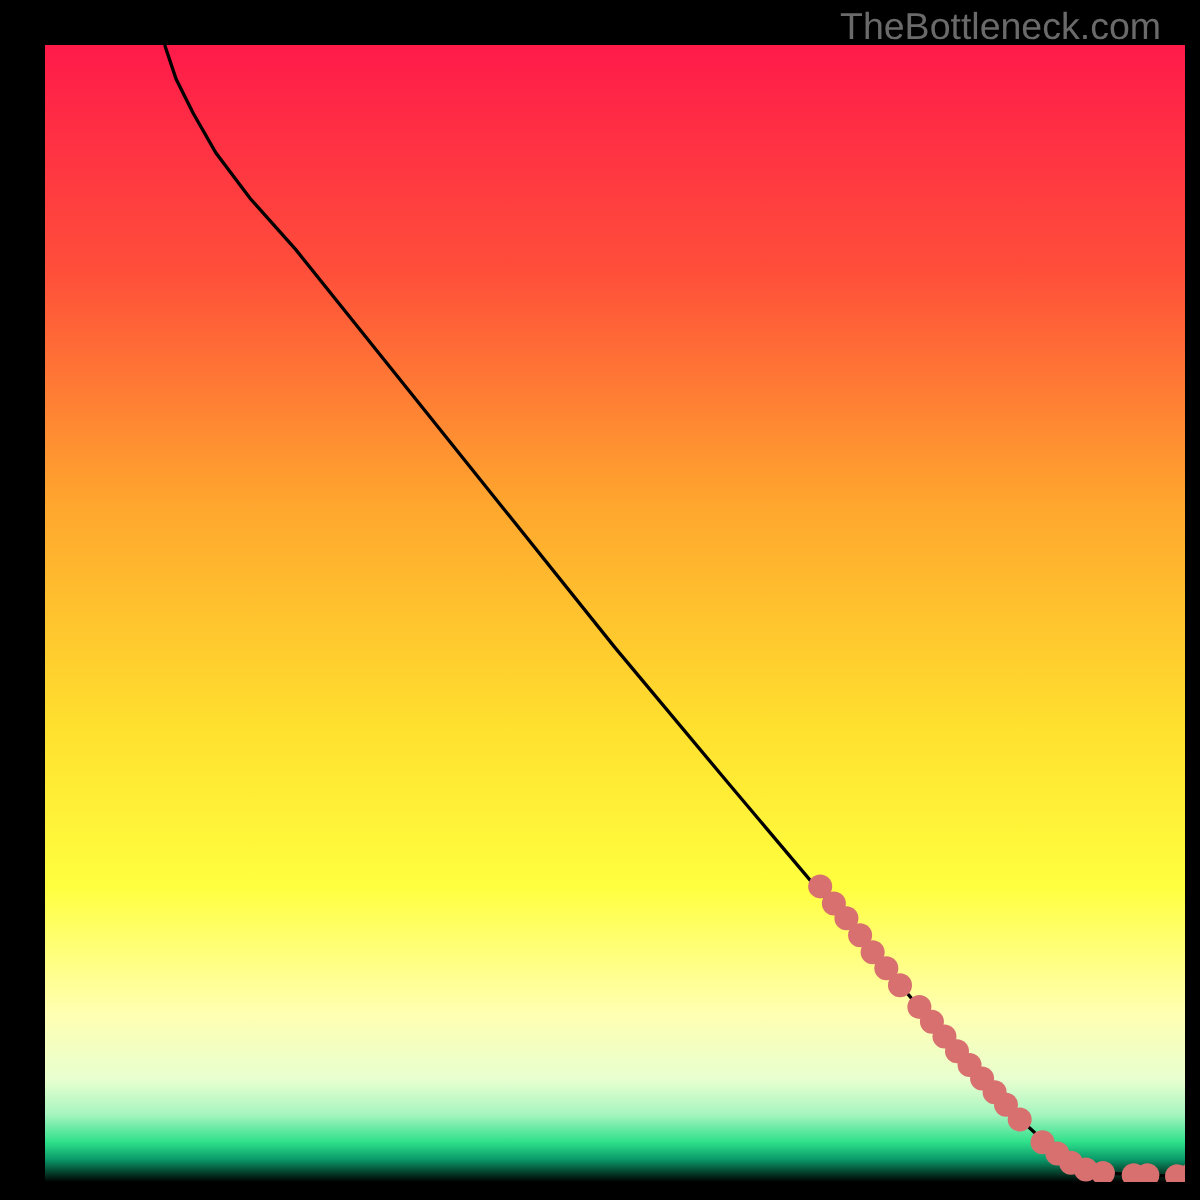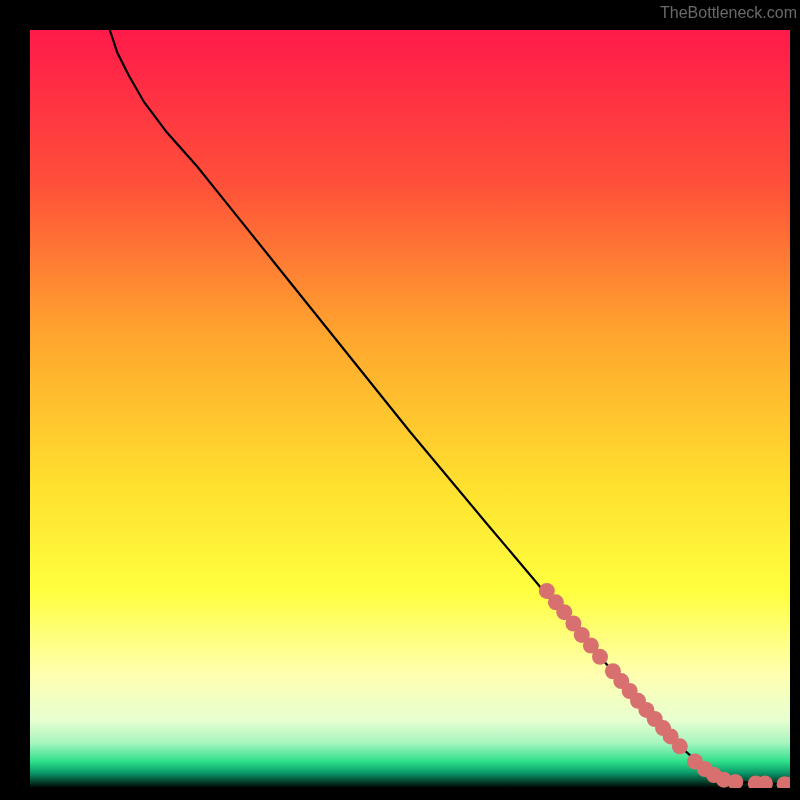--- a/index.html
+++ b/index.html
@@ -7,23 +7,23 @@
     padding: 0;
     width: 800px;
     height: 800px;
     background: #000;
     position: relative;
     font-family: Arial, sans-serif;
   }
   .watermark {
     position: absolute;
     top: 4px;
-    right: 3px;
+    right: 26px;
     color: #6a6a6a;
-    font-size: 16px;
+    font-size: 25px;
     font-weight: 500;
     z-index: 10;
   }
   .plot-area {
     position: absolute;
     left: 30px;
     top: 30px;
     width: 760px;
     height: 758px;
   }

